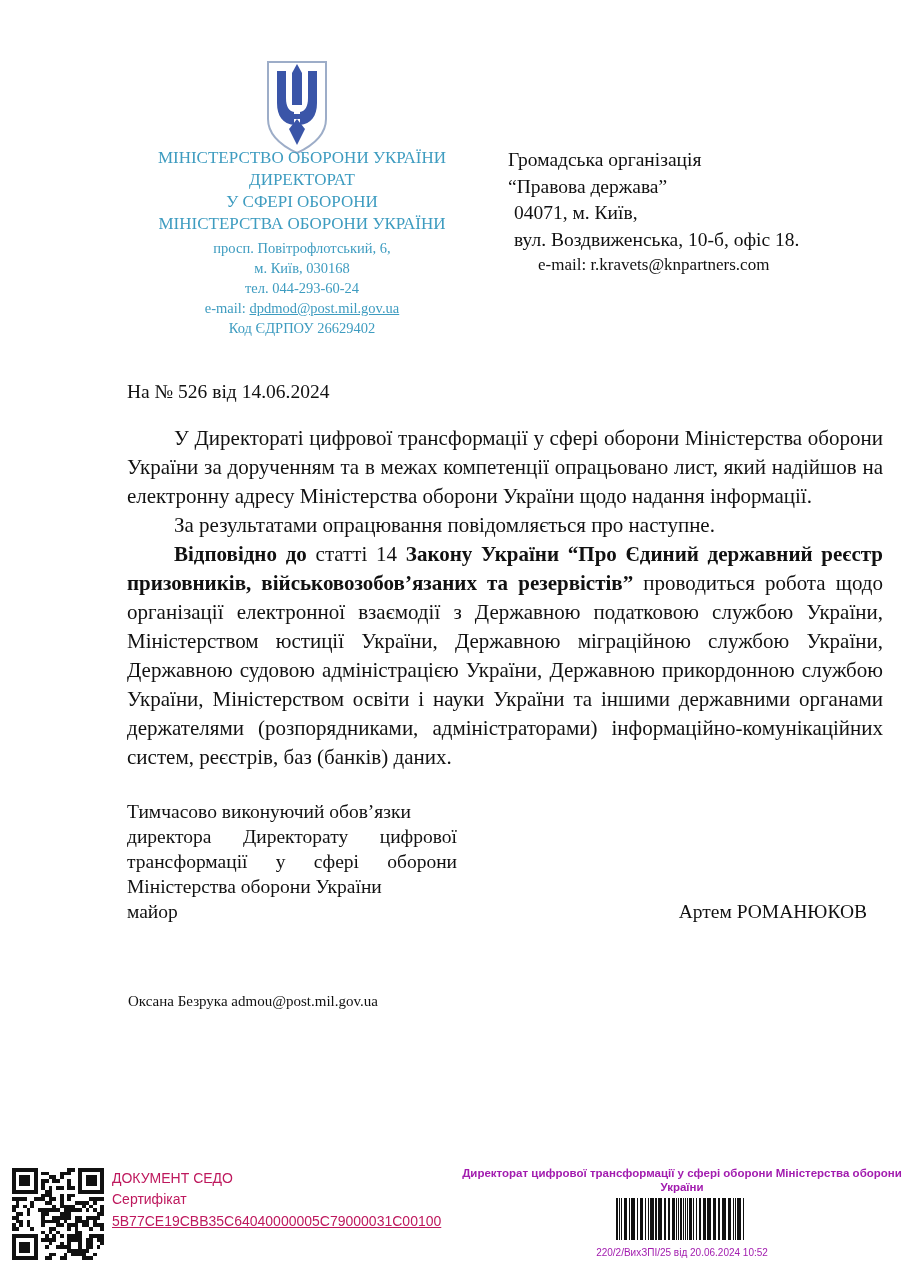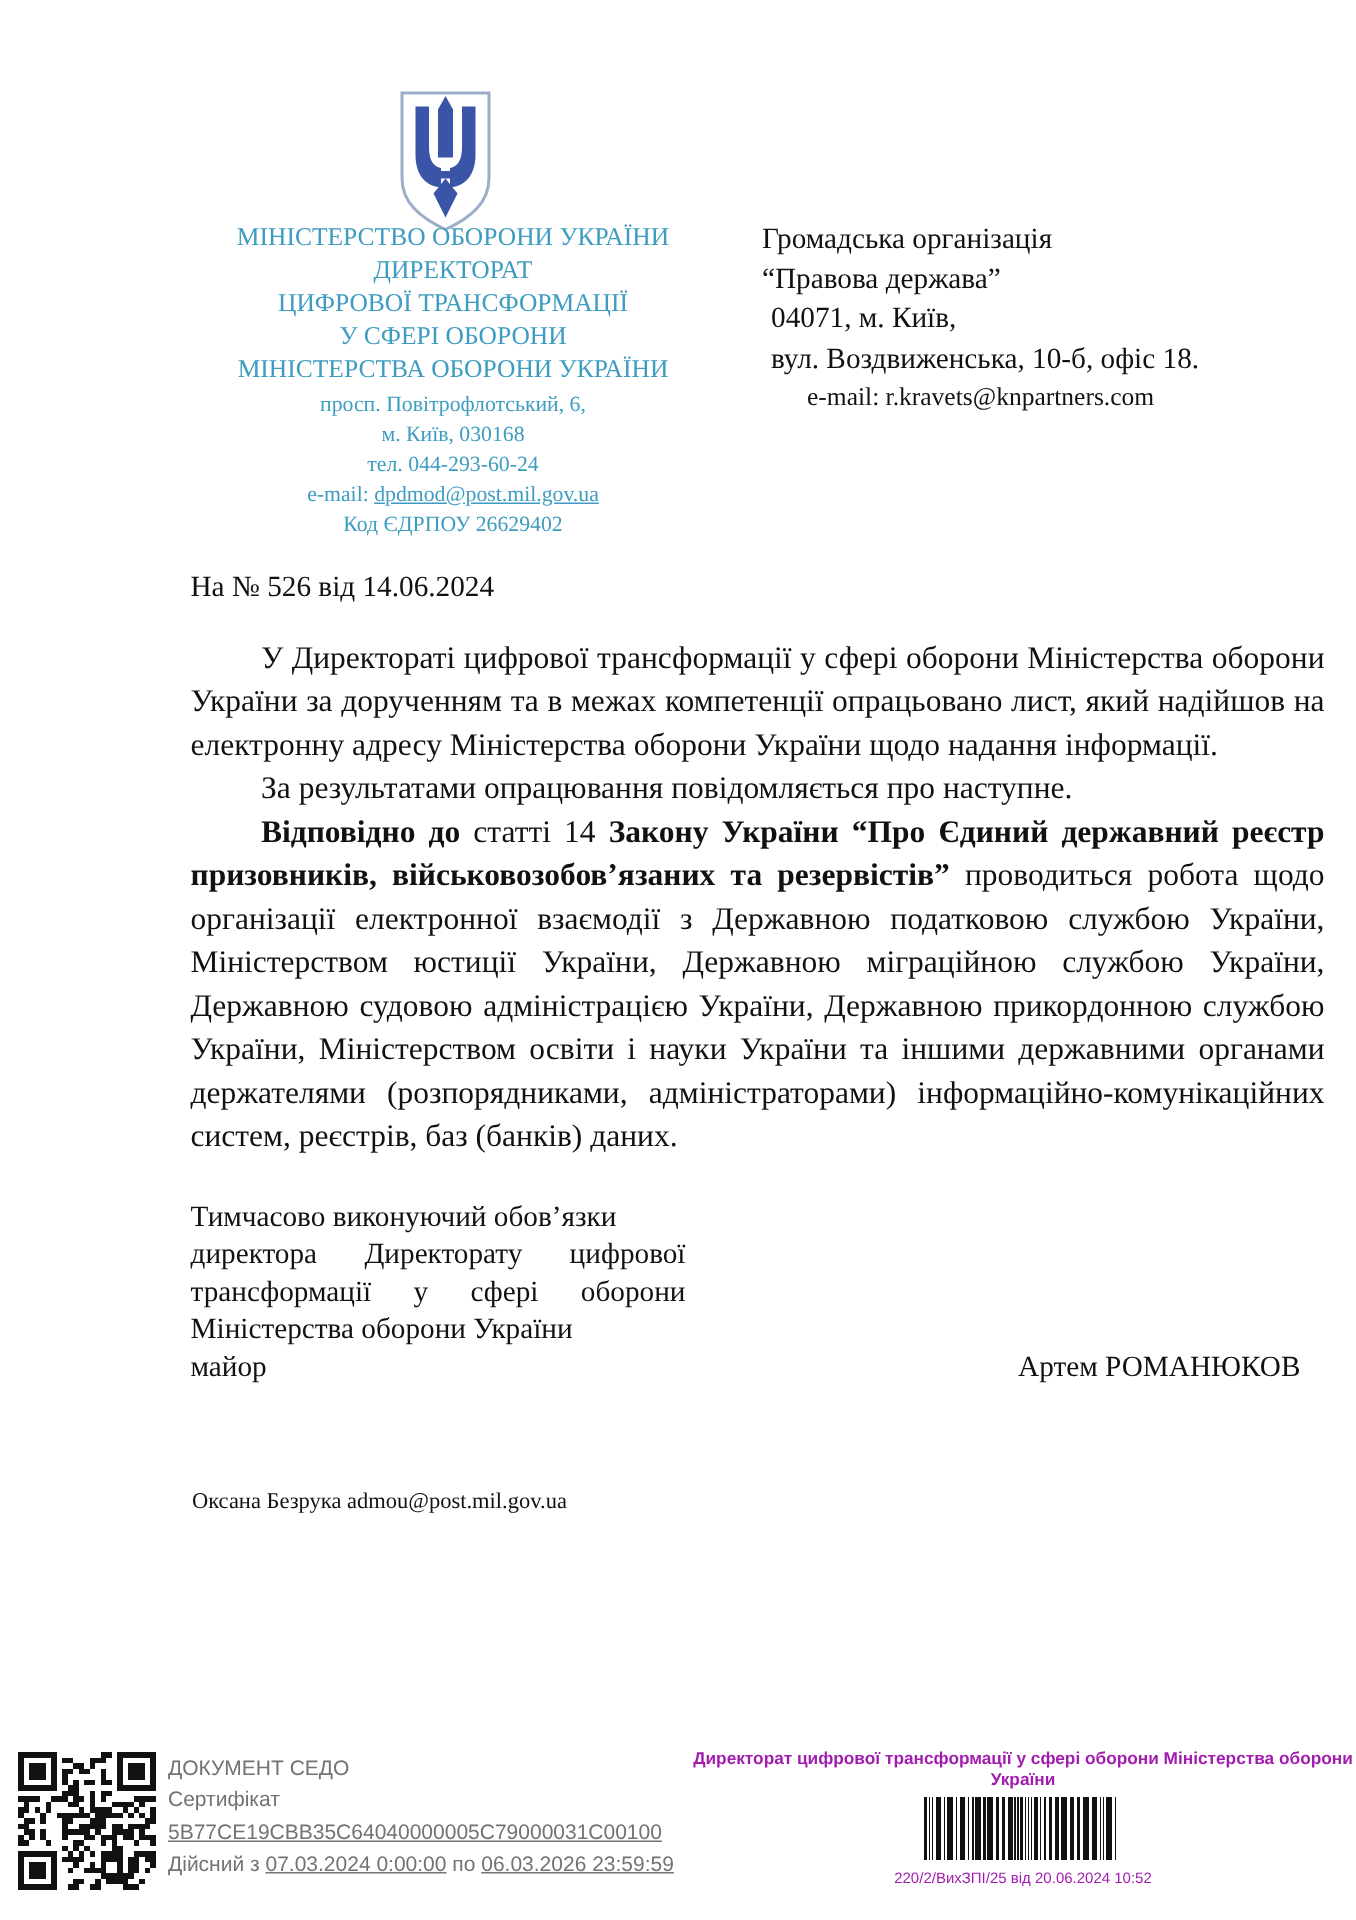--- a/index.html
+++ b/index.html
@@ -36,21 +36,21 @@
   .sig .col { width:330px; }
   .sig .just { text-align:justify; text-align-last:justify; }
   .sig .row { display:flex; justify-content:space-between; width:740px; }
 
   .contact { position:absolute; left:128px; top:993px; font-size:15px; }
 
   
   .qr { position:absolute; left:12px; top:1168px; width:92px; height:92px; }
   .sedo {
     position:absolute; left:112px; top:1168px; width:360px;
-    font-family:"Liberation Sans", sans-serif; font-size:14px; line-height:21.4px; color:#737373;
+    font-family:"Liberation Sans", sans-serif; font-size:14px; line-height:21.4px; color:#be185d;
   }
   .u { text-decoration:underline; }
 
   
   .stamp {
     position:absolute; left:462px; top:1166px; width:440px; text-align:center;
     font-family:"Liberation Sans", sans-serif; color:#a21caf;
   }
   .stamp .org { font-size:11.5px; font-weight:bold; line-height:14px; }
   .stamp .barcode { width:132px; height:42px; margin:4px auto 7px auto; display:block; }
@@ -68,21 +68,20 @@
       <path d="M54,12 h-9 v27 c0,9 -3,13 -8,14 v13 c11,-1 17,-9 17,-22 z"></path>
       <path d="M34,5 l5,9 v32 h-10 v-32 z"></path>
       <path d="M26,55 h16 v5 h-16 z"></path>
       <path d="M34,60 l8,10 -8,16 -8,-16 z"></path>
     </g>
   </svg>
 
   <div class="letterhead">
     <div class="org">МІНІСТЕРСТВО ОБОРОНИ УКРАЇНИ</div>
     <div class="org">ДИРЕКТОРАТ</div>
-    <div class="org">ЦИФРОВОЇ ТРАНСФОРМАЦІЇ</div>
     <div class="org">У СФЕРІ ОБОРОНИ</div>
     <div class="org">МІНІСТЕРСТВА ОБОРОНИ УКРАЇНИ</div>
     <div class="addr addr-first">просп. Повітрофлотський, 6,</div>
     <div class="addr">м. Київ, 030168</div>
     <div class="addr">тел. 044-293-60-24</div>
     <div class="addr"><span>e-mail: </span><a class="mail" href="#">dpdmod@post.mil.gov.ua</a></div>
     <div class="addr">Код ЄДРПОУ 26629402</div>
   </div>
 
   <div class="recipient">
@@ -335,21 +334,20 @@
         <rect x="0" y="18" width="7" height="7"></rect>
         <rect x="1" y="19" width="5" height="5" fill="#fff"></rect>
         <rect x="2" y="20" width="3" height="3"></rect>
       </g>
     </svg>
 
   <div class="sedo">
     <div>ДОКУМЕНТ СЕДО</div>
     <div>Сертифікат</div>
     <div class="u">5B77CE19CBB35C64040000005C79000031C00100</div>
-    <div><span>Дійсний з </span><span class="u">07.03.2024 0:00:00</span><span> по </span><span class="u">06.03.2026 23:59:59</span></div>
   </div>
 
   <div class="stamp">
     <div class="org">Директорат цифрової трансформації у сфері оборони Міністерства оборони України</div>
     <svg class="barcode" viewBox="0 0 132 42" preserveAspectRatio="none" shape-rendering="crispEdges">
         <g fill="#111">
           <rect x="0" y="0" width="2" height="42"></rect>
           <rect x="3" y="0" width="1" height="42"></rect>
           <rect x="5" y="0" width="1" height="42"></rect>
           <rect x="8" y="0" width="3" height="42"></rect>

